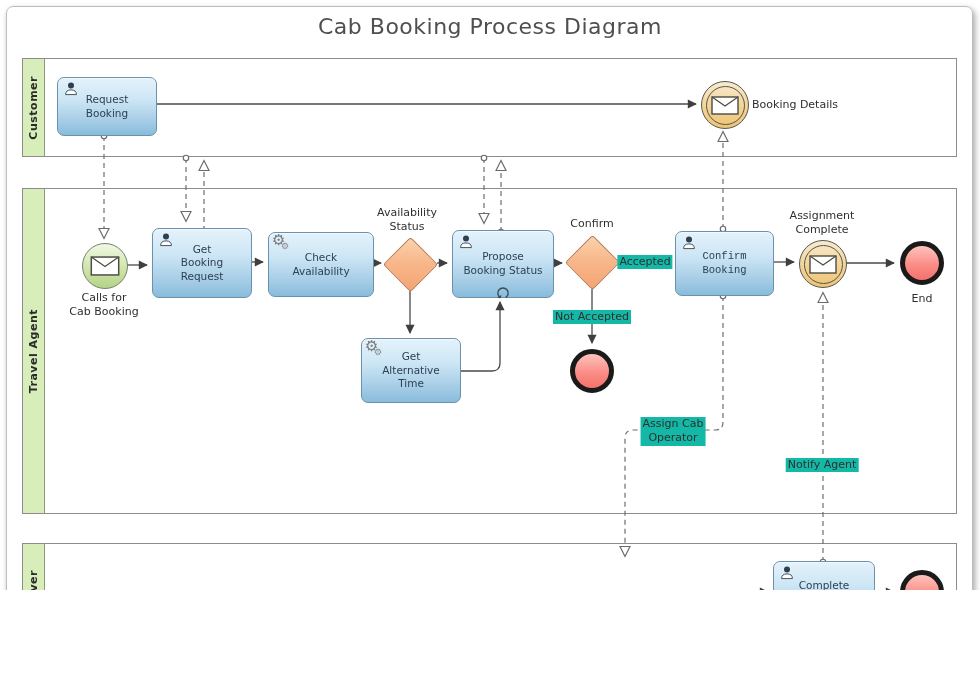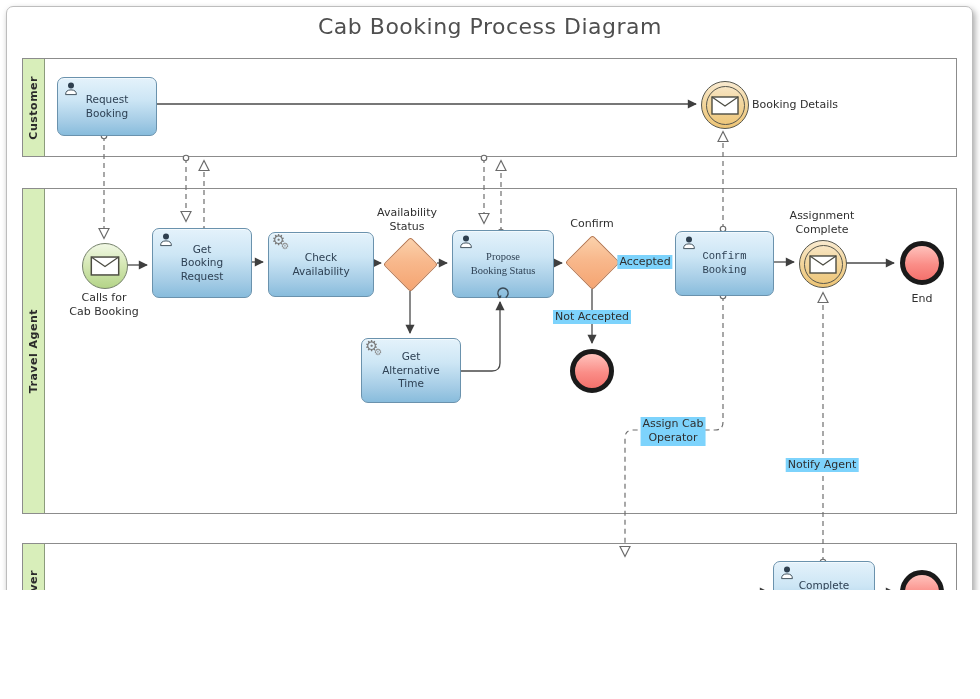--- a/index.html
+++ b/index.html
@@ -42,21 +42,21 @@
         background:linear-gradient(180deg,#dcefbd 0%,#c3e09b 100%);}
   .timer-event .inner{width:31px;height:31px;border:1px solid #555;border-radius:50%;background:#fdfdf8;
         display:flex;align-items:center;justify-content:center;}
   
   .gateway{position:absolute;z-index:3;width:37px;height:37px;transform:rotate(45deg);
         border:1px solid #b6754d;border-radius:3px;
         background:linear-gradient(135deg,#fbd2ac 0%,#f8b88c 45%,#f5a471 100%);}
   
   .lbl{position:absolute;z-index:4;font-size:11px;color:#2f2f2f;text-align:center;
        line-height:1.3;white-space:pre-line;transform:translateX(-50%);}
-  .lbl.bg{background:#7dd3fc;padding:0 2px;}
+  .lbl.bg{background:#14b8a6;padding:0 2px;}
   .lbl.left{transform:none;text-align:left;}
 </style>
 </head>
 <body>
 
 <div class="page">
   <div class="frame"></div>
 
   <div class="title">Cab Booking Process Diagram</div>
 
@@ -158,21 +158,21 @@
     <span class="gear-glyph">⚙</span>
     <span class="gear-glyph2">⚙</span>
     <span>Check
 Availability</span>
   </div>
 
   <div class="gateway" style="left:391px;top:245px;"></div>
   <div class="lbl" style="left:407px;top:206px;">Availability
 Status</div>
 
-  <div class="task" style="left:452px;top:230px;width:100px;height:66px;font-family:Liberation Serif, serif;">
+  <div class="task" style="left:452px;top:230px;width:100px;height:66px;">
     <svg class="node-icon" width="16" height="16" viewBox="0 0 16 16">
       <circle cx="8" cy="4.4" r="3" fill="#2e3f4f"></circle>
       <path d="M2.6,13.6 Q2.6,8.9 8,8.9 Q13.4,8.9 13.4,13.6 Z" fill="#ffffff" stroke="#44545f" stroke-width="1"></path>
     </svg>
     <span>Propose
 Booking Status</span>
     <svg class="loop-mark" width="16" height="16" viewBox="0 0 16 16">
       <path d="M5.3,12.6 A5.2,5.2 0 1 1 10.7,12.6" fill="none" stroke="#3a4a56" stroke-width="1.4"></path>
       <path d="M5.3,12.6 L2.9,12.1 M5.3,12.6 L5.9,10.3" fill="none" stroke="#3a4a56" stroke-width="1.2"></path>
     </svg>

